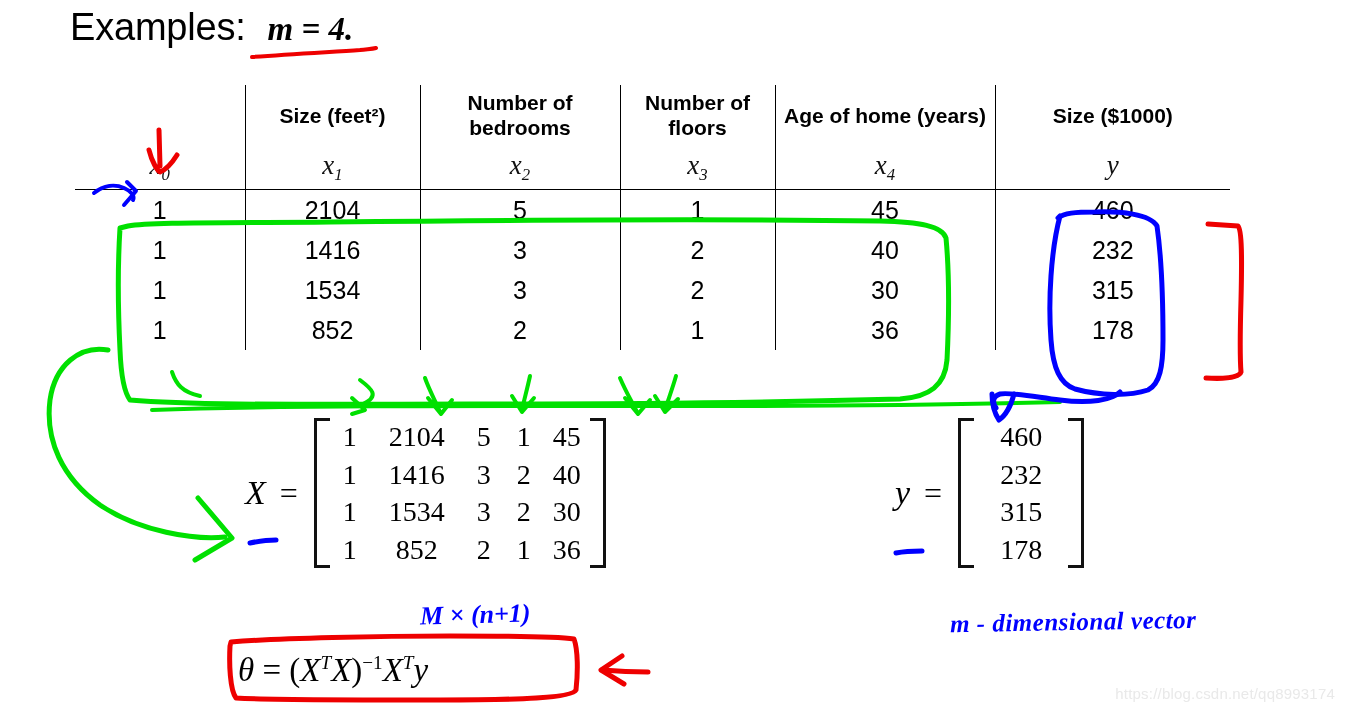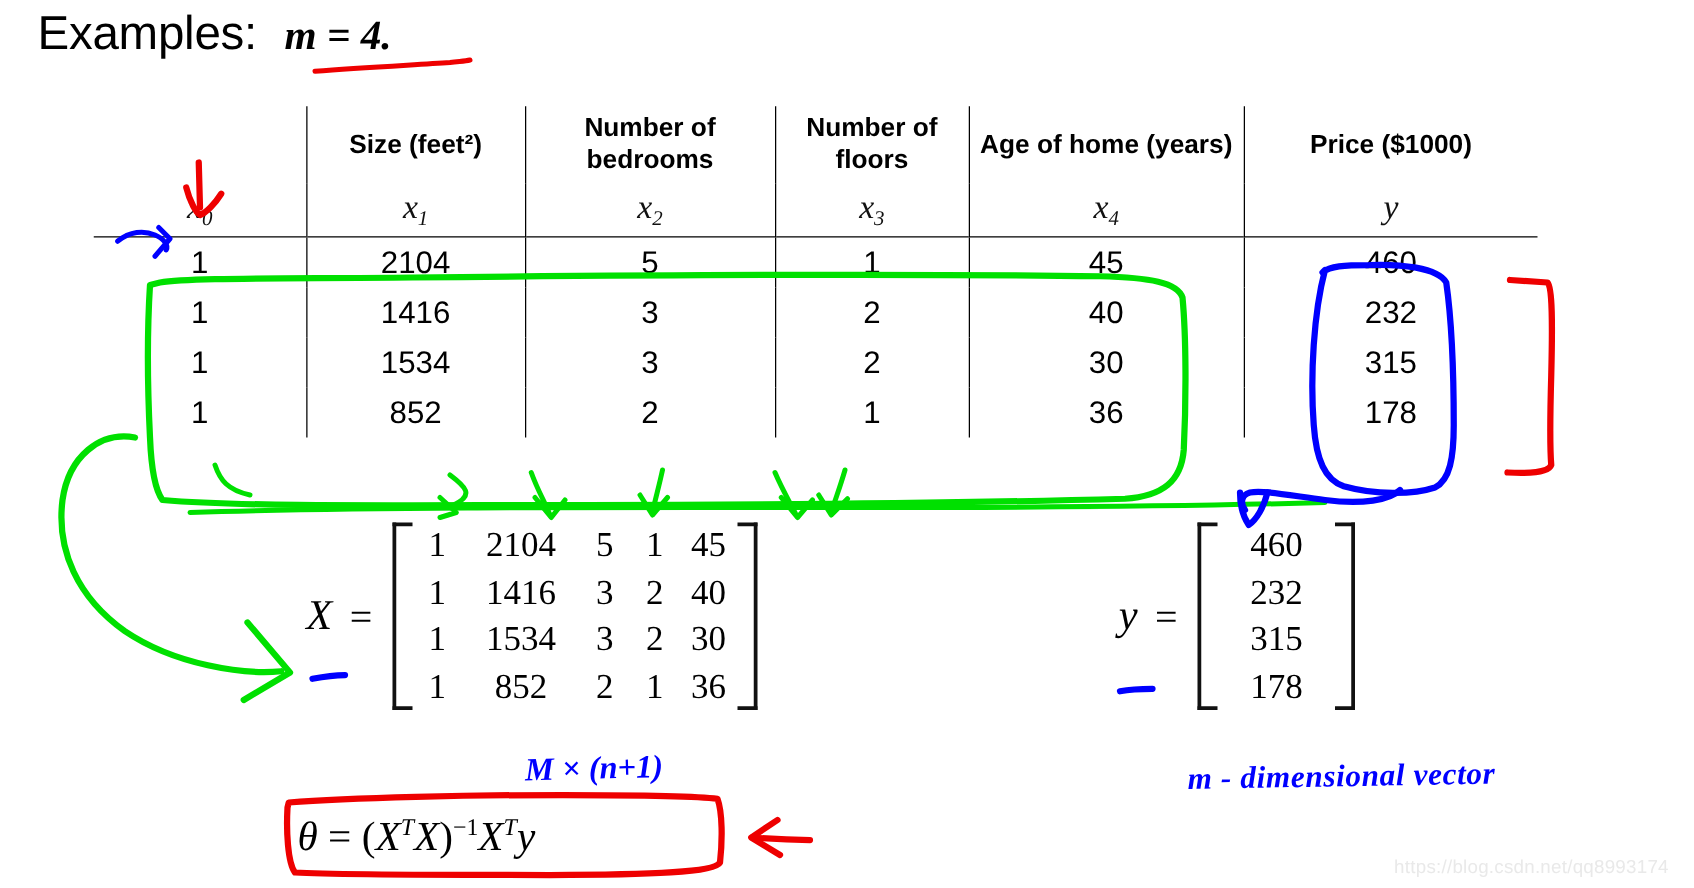--- a/index.html
+++ b/index.html
@@ -15,20 +15,21 @@
   .slide { position: absolute; inset: 0; }
 
   
   .title-row {
     position: absolute; left: 30px; top: 6px;
     display: flex; align-items: baseline; gap: 22px;
   }
   .title-word {
     font-size: 38px; font-weight: 400; letter-spacing: -0.2px;
     font-family: "Liberation Sans", sans-serif;
+    margin-left: 40px;
   }
   .title-math {
     font-family: "Liberation Serif", serif;
     font-style: italic; font-size: 33px; font-weight: bold;
   }
 
   
   .table-wrap { position: absolute; left: 0; top: 85px; width: 1327px; }
   table.data {
     border-collapse: collapse;
@@ -151,21 +152,21 @@
           <col class="c4">
           <col class="c5">
       </colgroup>
       <thead>
         <tr>
           <th class="colhead"></th>
           <th class="colhead vline">Size (feet²)</th>
           <th class="colhead vline">Number of bedrooms</th>
           <th class="colhead vline">Number of floors</th>
           <th class="colhead vline">Age of home (years)</th>
-          <th class="colhead vline">Price ($1000)</th>
+          <th class="colhead vline">Size ($1000)</th>
         </tr>
         <tr class="symrow">
           <td><i>x</i><sub>0</sub></td>
           <td class="vline"><i>x</i><sub>1</sub></td>
           <td class="vline"><i>x</i><sub>2</sub></td>
           <td class="vline"><i>x</i><sub>3</sub></td>
           <td class="vline"><i>x</i><sub>4</sub></td>
           <td class="vline"><i>y</i><sub></sub></td>
         </tr>
         <tr class="rule-row">

